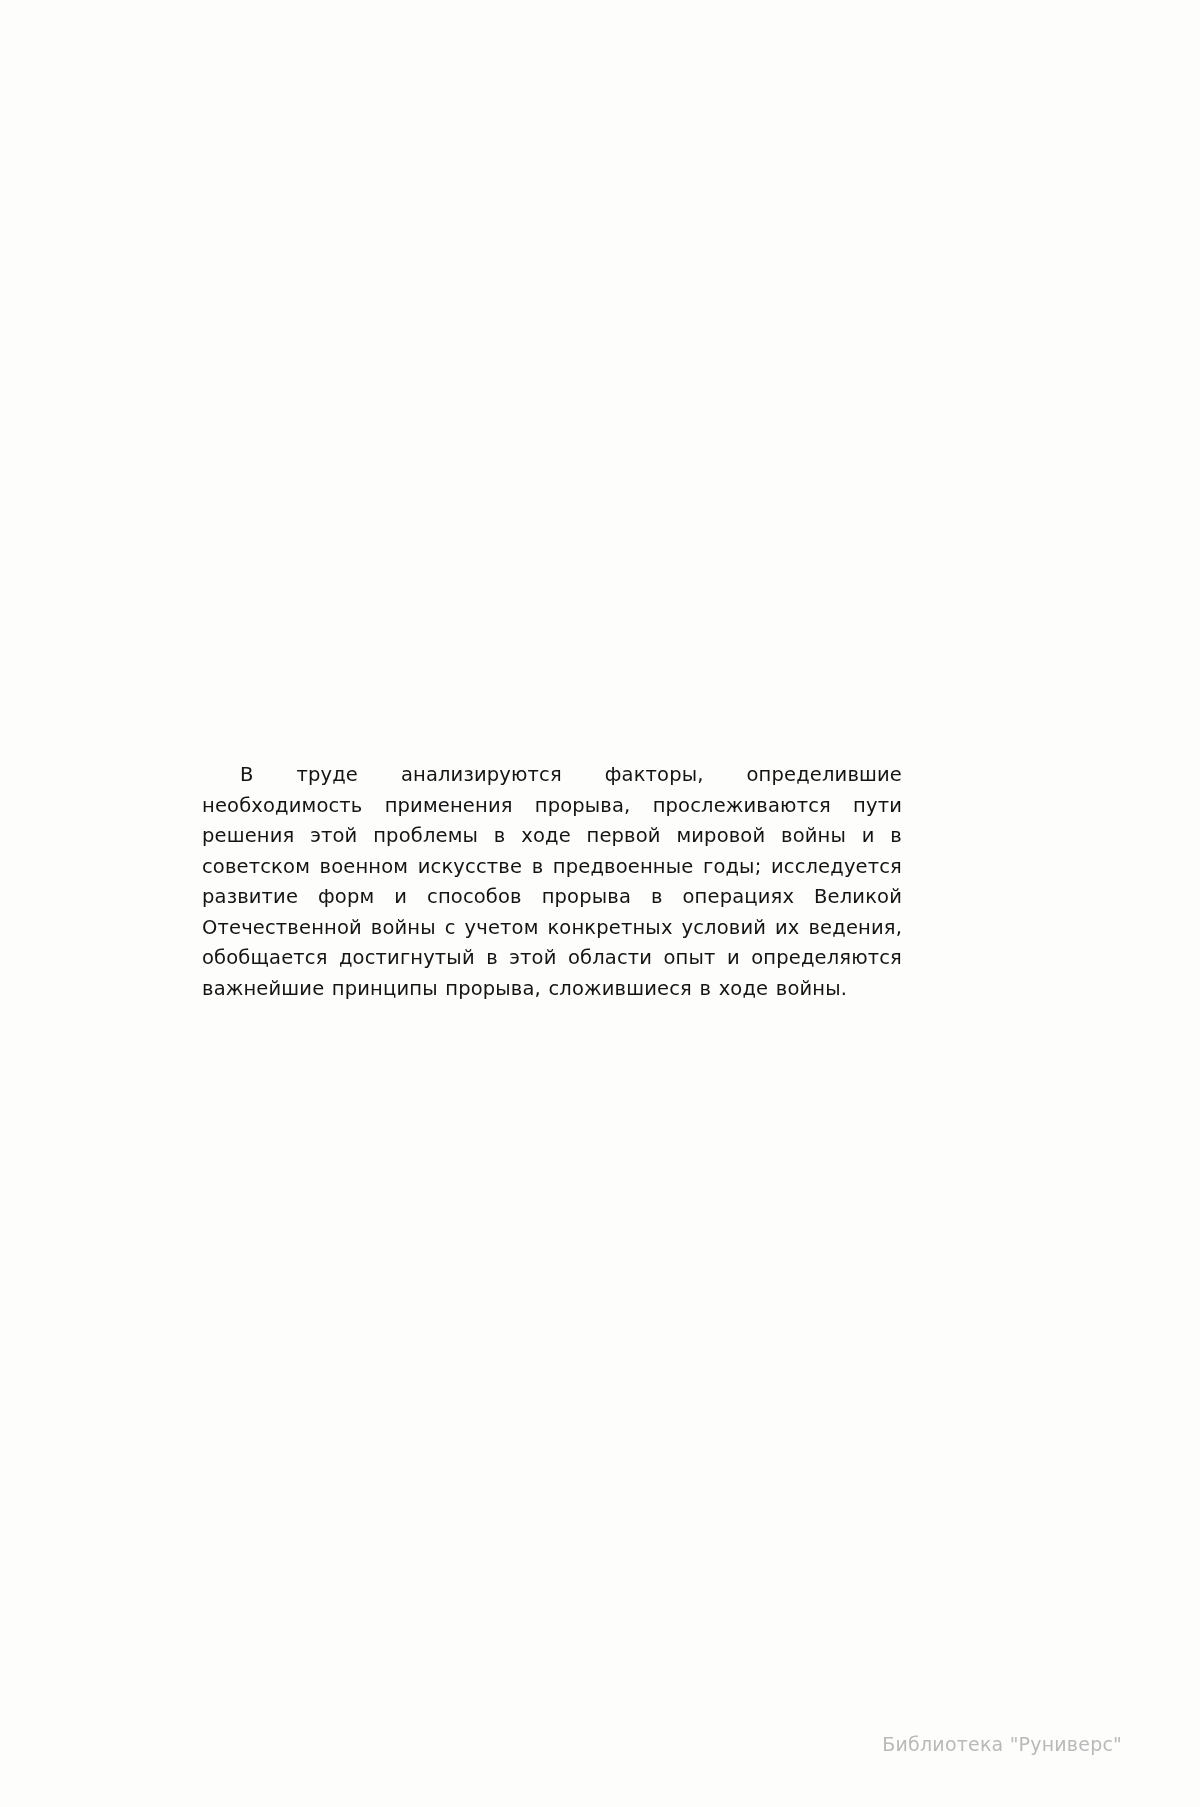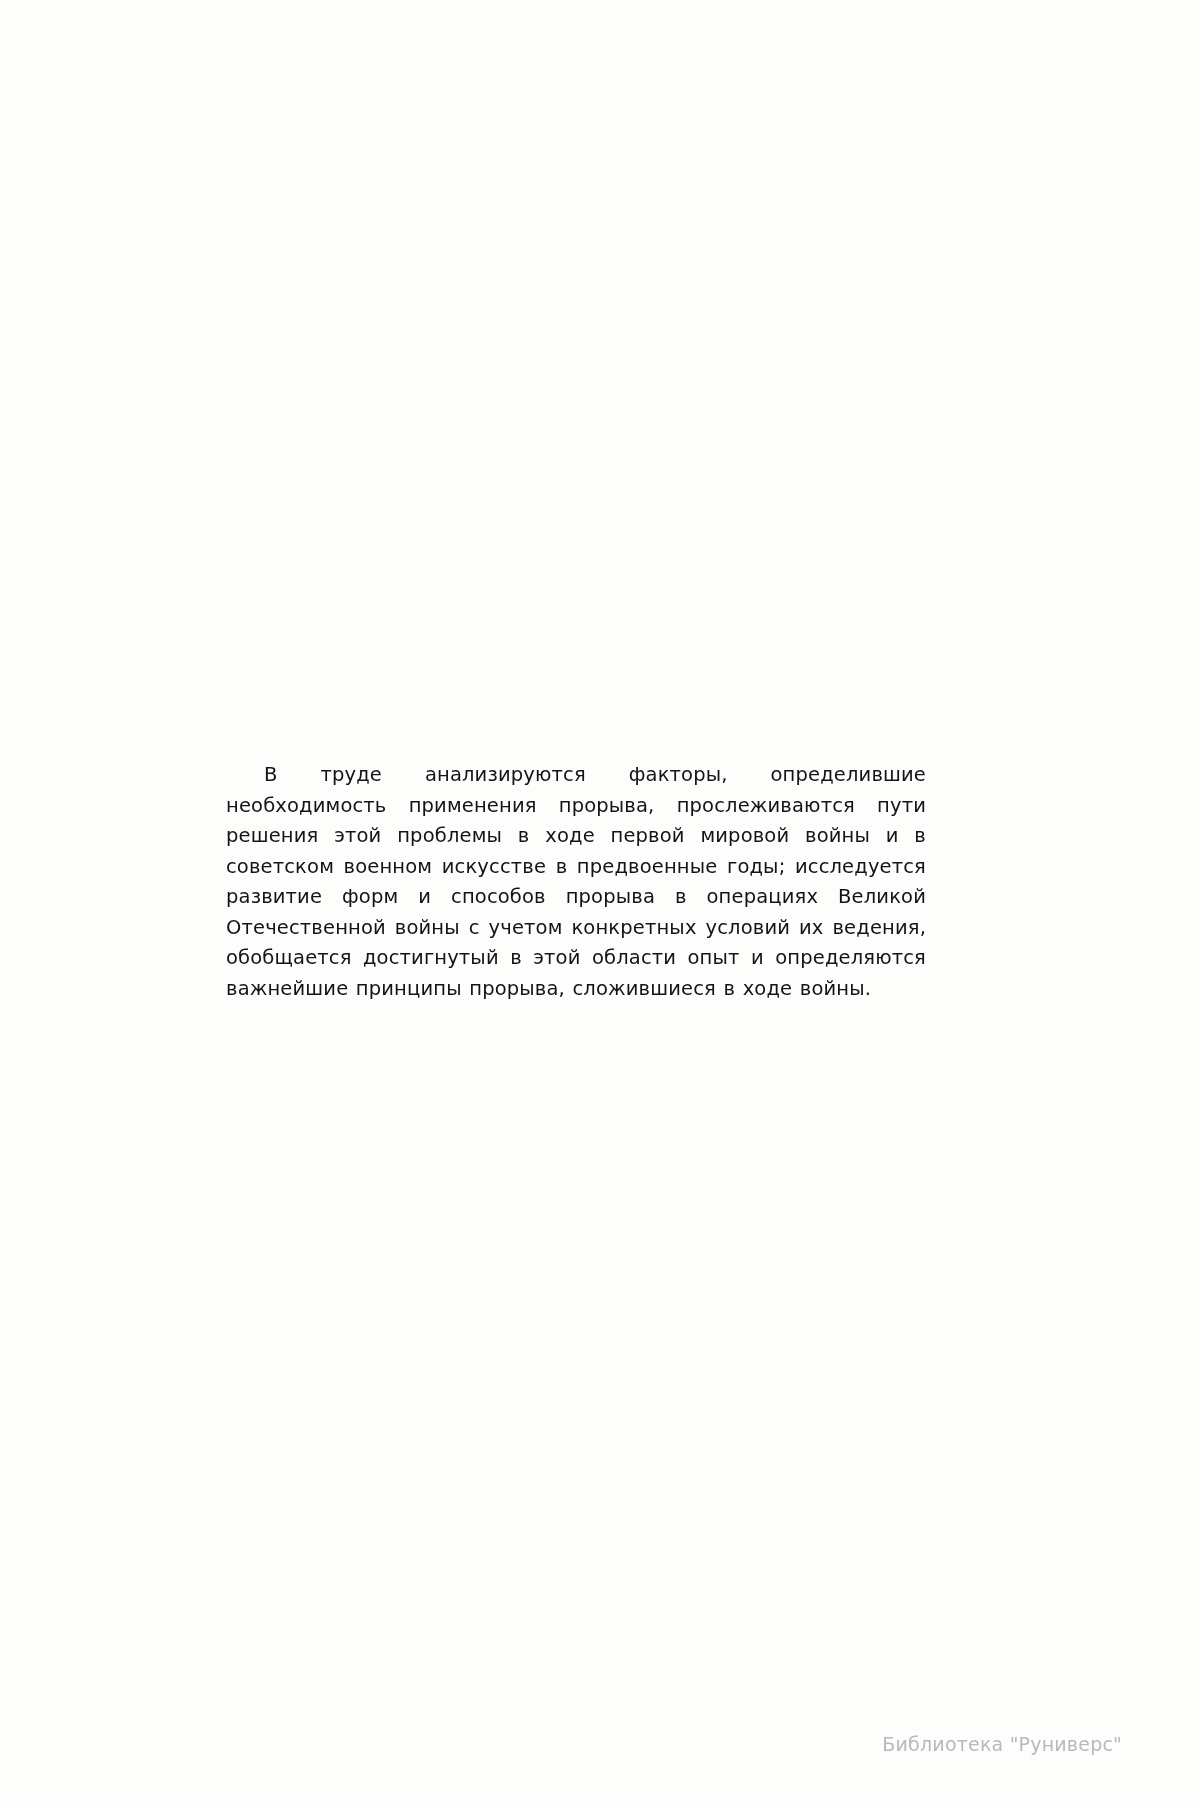--- a/index.html
+++ b/index.html
@@ -26,21 +26,20 @@
     position: absolute;
     inset: 0;
     background: #fdfdfc;
   }
 
   .abstract-block {
     position: absolute;
     left: 202px;
     top: 760px;
     width: 700px;
-    margin-left: 24px;
   }
 
   .abstract-paragraph {
     margin: 0;
     text-align: justify;
     text-indent: 38px;
     font-family: "DejaVu Sans", sans-serif;
     font-size: 19.5px;
     line-height: 30.5px;
     color: #141414;

